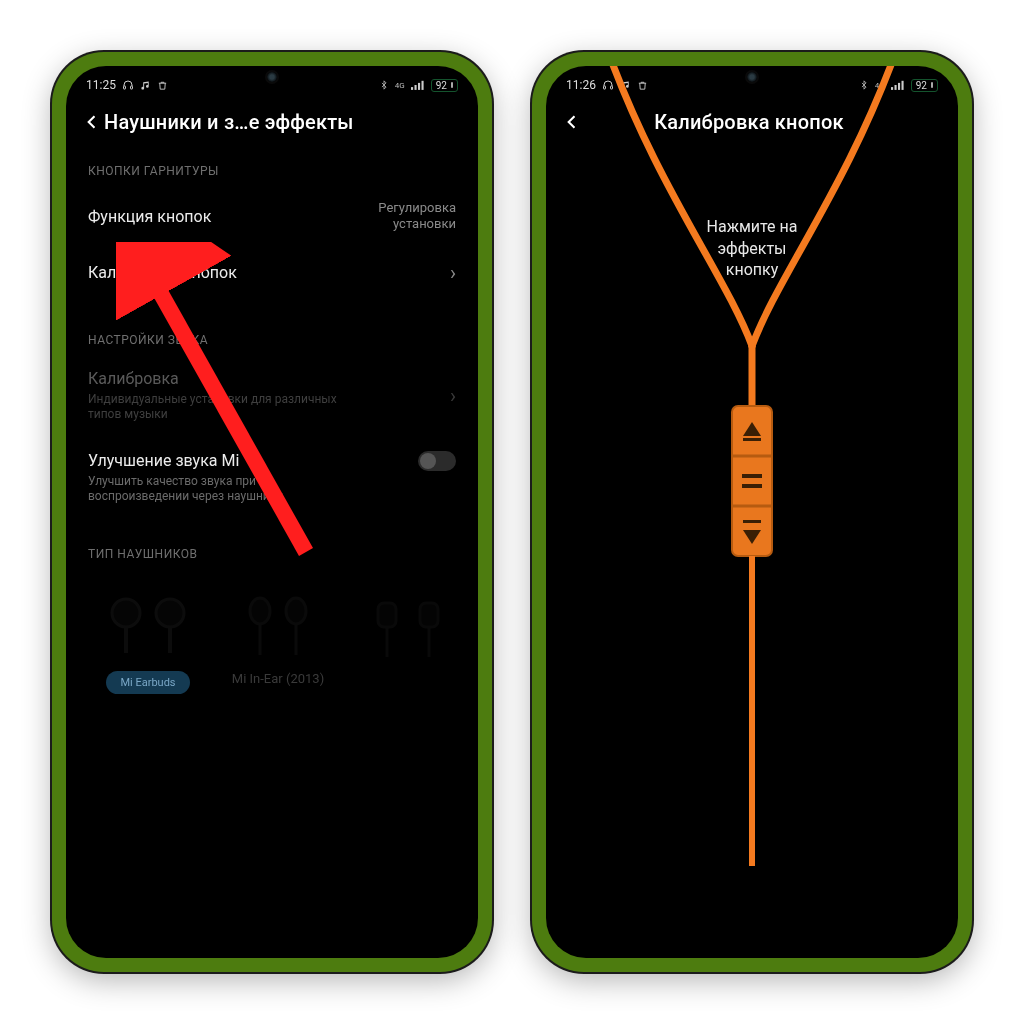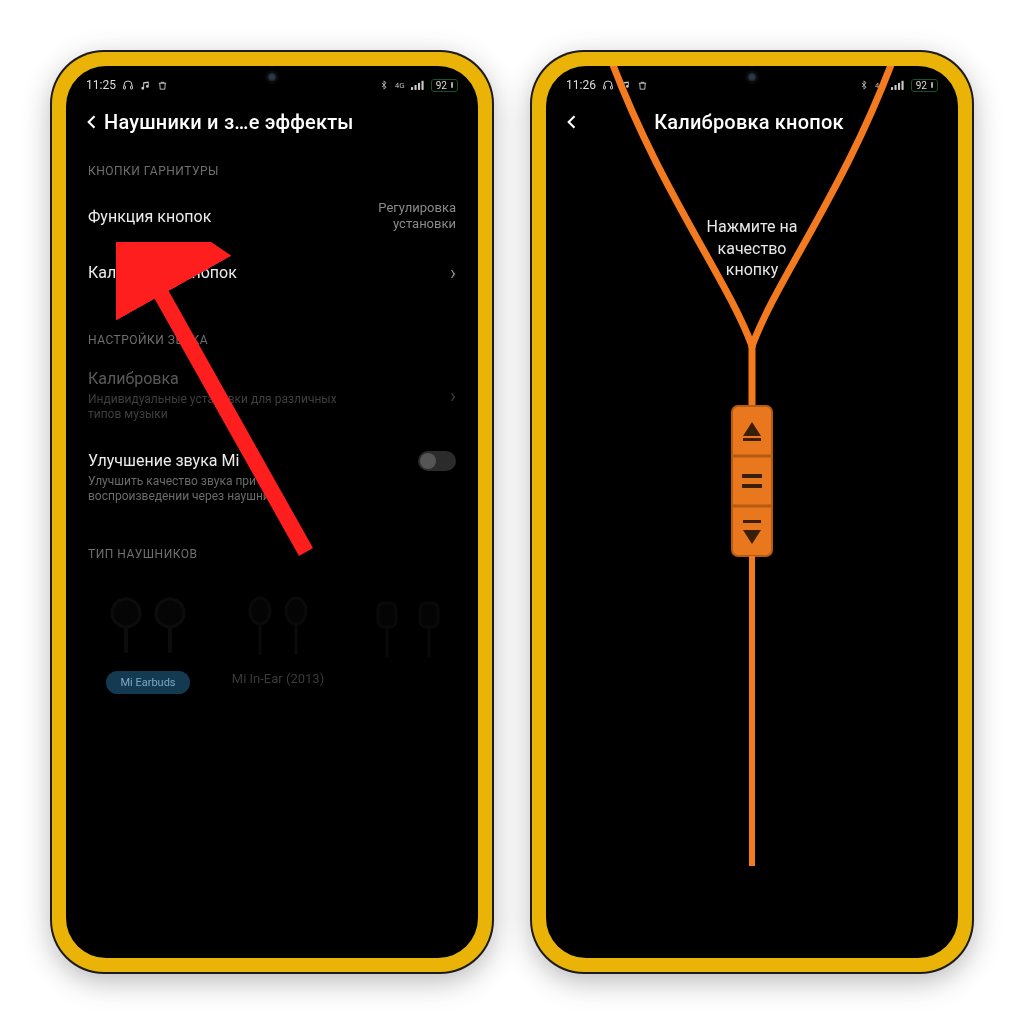--- a/index.html
+++ b/index.html
@@ -7,21 +7,21 @@
     width: 1024px; height: 1024px;
     background: #ffffff;
     display: flex;
     justify-content: center;
     align-items: center;
     gap: 40px;
     font-family: -apple-system, "Segoe UI", Roboto, Arial, sans-serif;
   }
   .phone {
     width: 440px; height: 920px;
-    background: #eab308;
+    background: #4d7c0f;
     border-radius: 52px;
     position: relative;
     box-shadow: 0 0 0 2px #1b1b1b, 0 8px 30px rgba(0,0,0,.3);
     overflow: hidden;
   }
   .screen {
     position: absolute;
     top: 14px; left: 14px; right: 14px; bottom: 14px;
     background: #000;
     border-radius: 40px;
@@ -323,18 +323,18 @@
 
           <rect x="197" y="454" width="18" height="3" fill="#3a1f05"></rect>
           <path d="M206 478 l-9 -14 h18 z" fill="#3a1f05"></path>
         </g>
 
         <path d="M206 490 L206 800" stroke="#f47a1f" stroke-width="6" fill="none"></path>
       </svg>
 
       <div class="instruction">
         <div>Нажмите на</div>
-        <div>качество</div>
+        <div>эффекты</div>
         <div>кнопку</div>
       </div>
     </div>
   </div>
 </div>
 
 </body></html>

